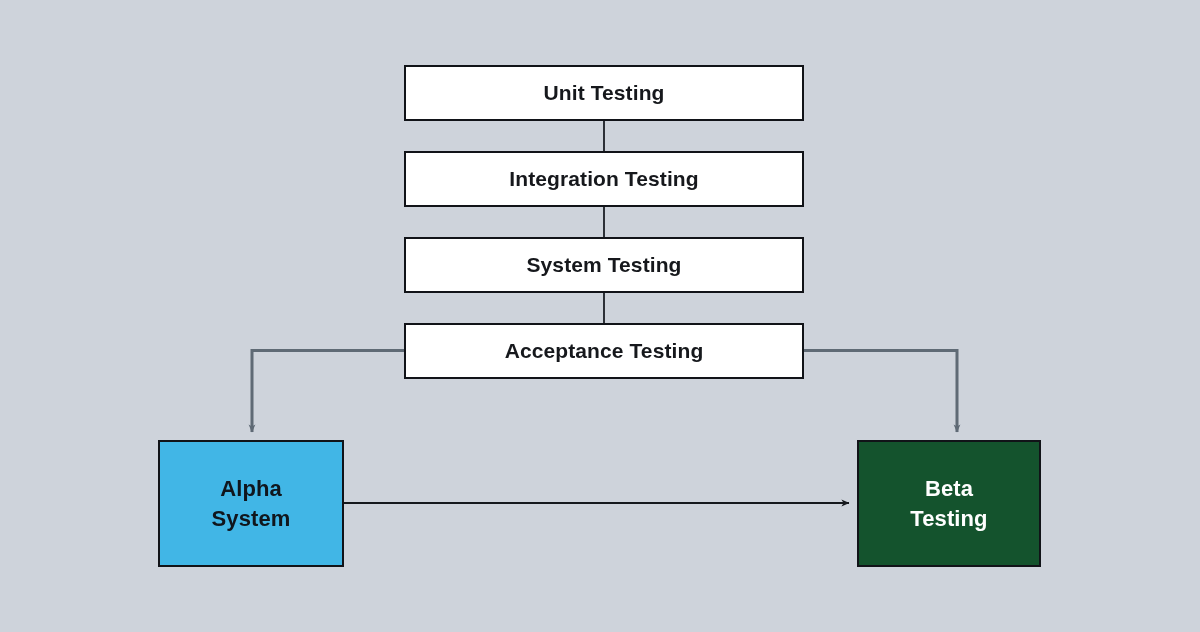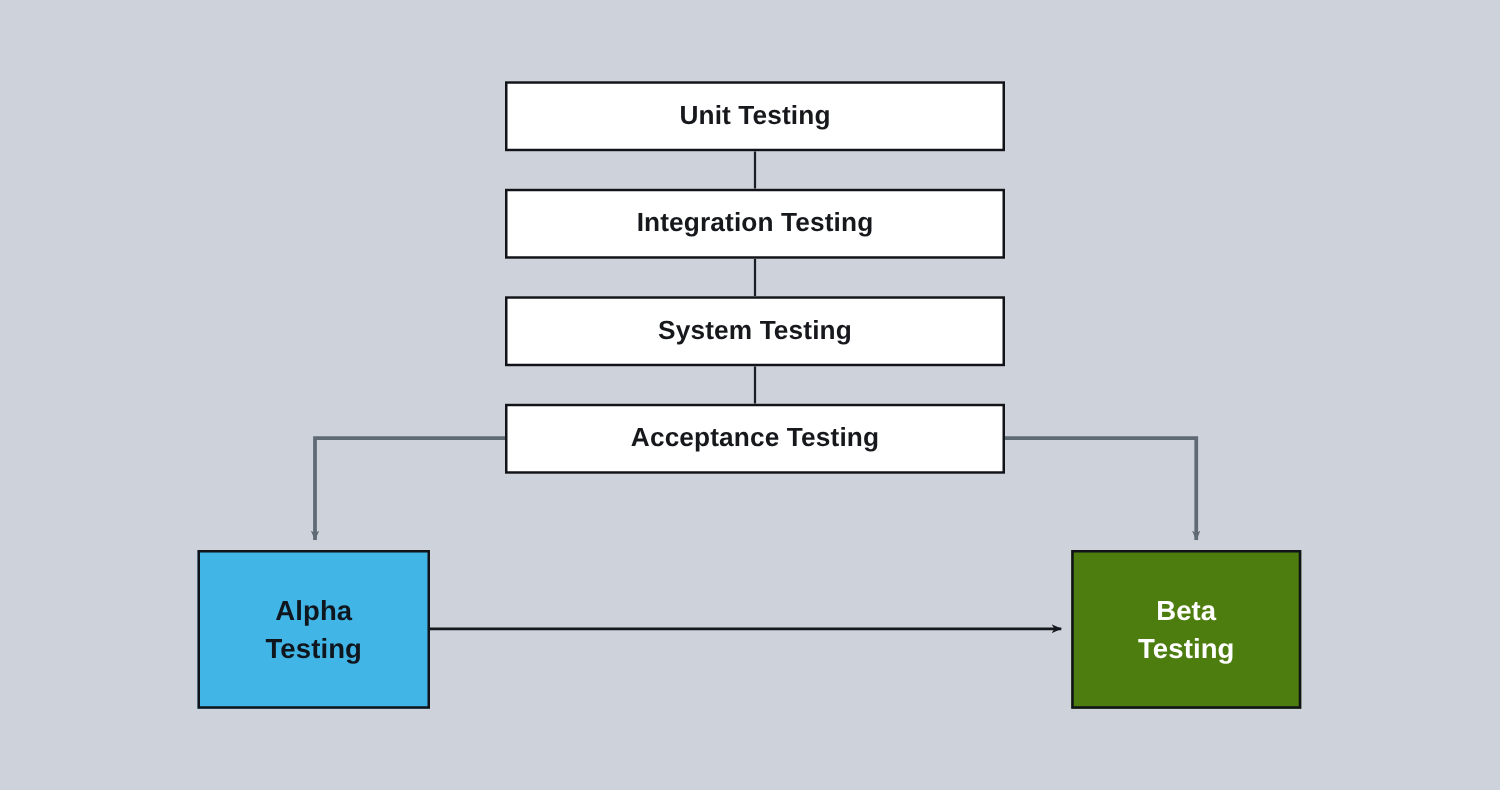--- a/index.html
+++ b/index.html
@@ -52,21 +52,21 @@
   }
   #node-alpha-testing {
     left: 158px;
     width: 186px;
     background: #41b6e6;
     color: #10161d;
   }
   #node-beta-testing {
     left: 857px;
     width: 184px;
-    background: #4d7c0f;
+    background: #14532d;
     color: #ffffff;
   }
   .node-label {
     display: block;
     white-space: pre-line;
   }
 
   #connector-layer {
     position: absolute;
     left: 0;
@@ -113,21 +113,21 @@
   <div class="node node-stage" id="node-system-testing">
     <span class="node-label">System Testing</span>
   </div>
 
   <div class="node node-stage" id="node-acceptance-testing">
     <span class="node-label">Acceptance Testing</span>
   </div>
 
   <div class="node node-terminal" id="node-alpha-testing">
     <span class="node-label">Alpha
-Testing</span>
+System</span>
   </div>
 
   <div class="node node-terminal" id="node-beta-testing">
     <span class="node-label">Beta
 Testing</span>
   </div>
 
 </div>
 
 </body></html>

